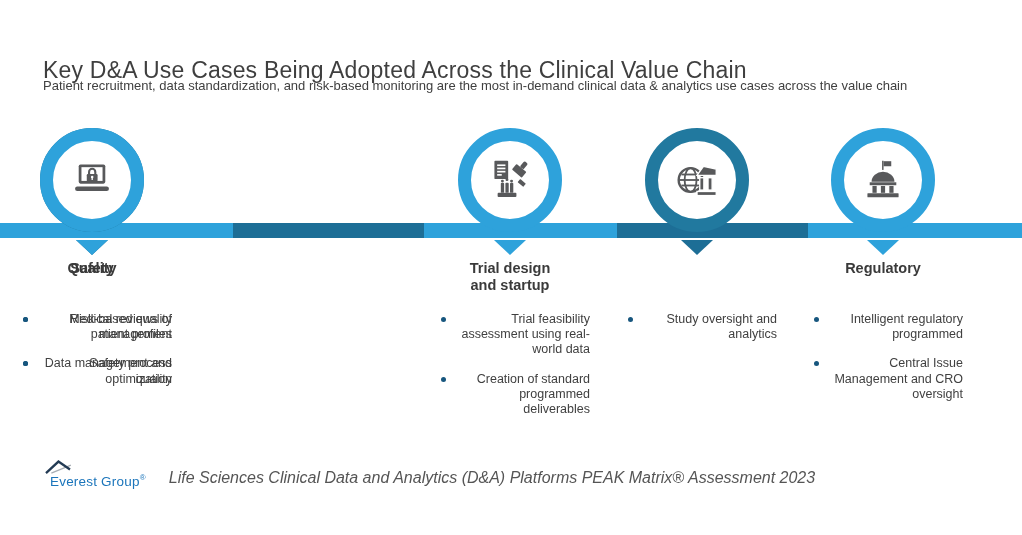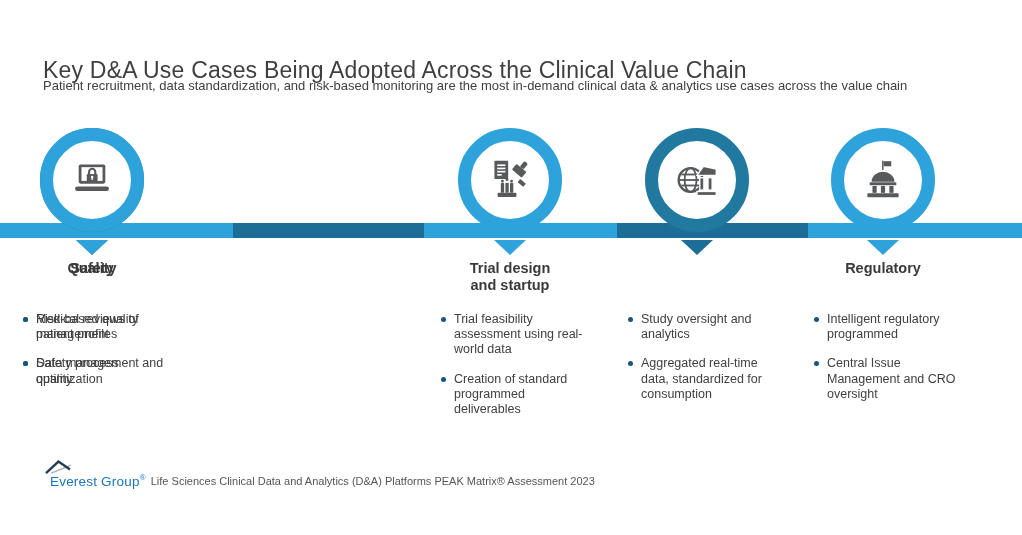--- a/index.html
+++ b/index.html
@@ -49,36 +49,36 @@
   .pin-tip.dark{border-top:15px solid #1d6e96;}
   .stage-label{
     position:absolute;top:132px;left:0;width:184px;text-align:center;
     font-size:14.5px;font-weight:bold;color:#3a3a3a;line-height:17px;white-space:pre-line;
   }
   .bullets{
     position:absolute;top:184px;left:22px;margin:0;padding:0;list-style:none;width:150px;
   }
   .bullets li{
     position:relative;padding-left:14px;margin:0 0 14px 0;
-    font-size:12.5px;line-height:15.2px;color:#404040;
+    font-size:12.5px;line-height:15.2px;color:#404040;text-align:right;
   }
   .bullets li::before{
     content:"";position:absolute;left:1px;top:5px;width:5px;height:5px;border-radius:50%;
     background:#17567e;
   }
   .icon-wrap{width:44px;height:44px;display:block;}
   
   .footer{
-    position:absolute;left:50px;top:458px;display:flex;align-items:flex-end;gap:5px;z-index:3;
+    position:absolute;left:50px;top:458px;display:flex;align-items:flex-end;gap:23px;z-index:3;
   }
   .logo{display:flex;flex-direction:column;align-items:flex-start;}
   .logo svg{margin-left:-8px;margin-bottom:-1px;}
   .brand-row{font-size:13.5px;color:#1b75bb;letter-spacing:0.2px;}
   .brand-row sup{font-size:8px;color:#1b75bb;}
-  .source{font-size:11px;color:#555555;padding-bottom:2px;}
+  .source{font-size:16px;color:#555555;padding-bottom:2px;font-style:italic;}
 </style>
 </head>
 <body>
 
 <h1 class="title">Key D&amp;A Use Cases Being Adopted Across the Clinical Value Chain</h1>
 <div class="subtitle">Patient recruitment, data standardization, and risk-based monitoring are the most in-demand clinical data &amp; analytics use cases across the value chain</div>
 
 <div class="band">
   <div class="seg light"></div>
   <div class="seg dark"></div>
@@ -138,21 +138,20 @@
           <rect x="27" y="21.5" width="4.5" height="13.5"></rect>
           <rect x="36" y="21.5" width="4.5" height="13.5"></rect>
           <rect x="24" y="36.5" width="21" height="4.5"></rect>
         </g>
       </svg>
     </span>
   </div>
   <div class="pin-tip dark"></div>
   <ul class="bullets">
     <li>Study oversight and analytics</li>
-    <li>Aggregated real-time data, standardized for consumption</li>
   </ul>
 </div>
 
 <div class="stage-col">
   <div class="pin-circle light">
     <span class="icon-wrap">
       <svg width="44" height="44" viewBox="0 0 48 48">
         <g fill="#58595b">
           <rect x="23" y="3" width="1.6" height="10"></rect>
           <rect x="24.6" y="3.5" width="8.4" height="5.5"></rect>

